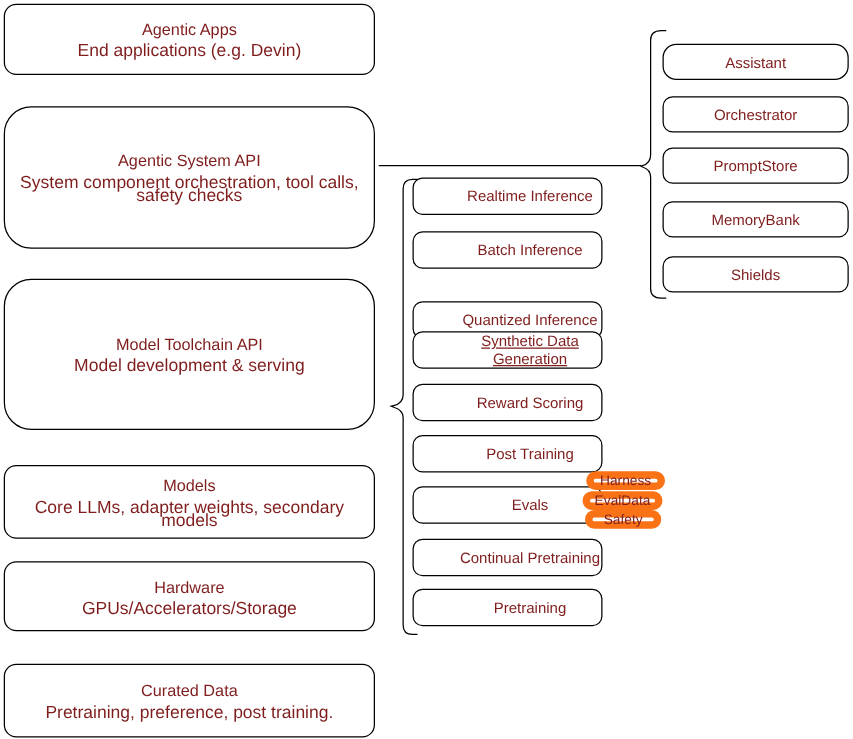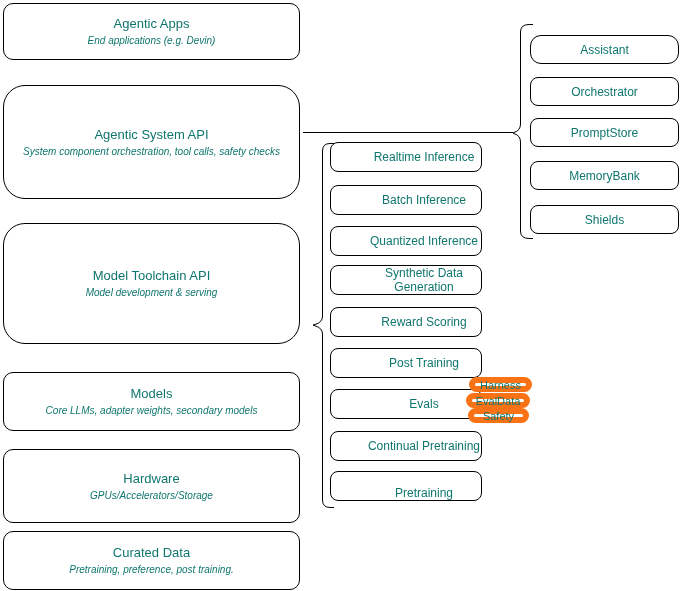--- a/index.html
+++ b/index.html
@@ -1,29 +1,29 @@
 <!DOCTYPE html>
 <html><head>
 <meta charset="utf-8">
 <style>
   html,body{margin:0;padding:0;background:#fff;}
   .canvas{
     position:relative;width:682px;height:591px;background:#ffffff;
-    font-family:"Liberation Sans", sans-serif;color:#0f766e;overflow:hidden;
+    font-family:"Liberation Sans", sans-serif;color:#7f1d1d;overflow:hidden;
   }
   .overlay{position:absolute;left:0;top:0;width:682px;height:591px;pointer-events:none;}
   .node{
     position:absolute;box-sizing:border-box;border:1px solid #000;background:#fff;
     display:flex;flex-direction:column;align-items:center;justify-content:center;
     text-align:center;
   }
   .lbox{left:3px;width:297px;border-radius:10px;gap:4px;}
   .lbox.big{border-radius:22px;}
   .lbox .title{font-size:13px;line-height:14px;}
-  .lbox .subtitle{font-size:10px;line-height:11px;font-style:italic;}
+  .lbox .subtitle{font-size:14px;line-height:11px;}
   .mbox{left:330px;width:152px;height:30px;border-radius:8px;font-size:12px;padding-left:36px;}
   .rbox{left:530px;width:149px;height:29px;border-radius:8px;font-size:12px;}
   .pill{
     position:absolute;box-sizing:border-box;border:6px solid #f97316;background:#fff;
     border-radius:999px;font-size:11px;text-align:center;z-index:5;
     display:flex;align-items:center;justify-content:center;
   }
 </style>
 </head>
 <body>
@@ -49,55 +49,55 @@
   <div class="node lbox big" style="top:223px;height:121px;">
     <div class="title">Model Toolchain API</div>
     <div class="subtitle">Model development &amp; serving</div>
   </div>
 
   <div class="node lbox" style="top:372px;height:59px;">
     <div class="title">Models</div>
     <div class="subtitle">Core LLMs, adapter weights, secondary models</div>
   </div>
 
-  <div class="node lbox" style="top:449px;height:74px;">
+  <div class="node lbox" style="top:449px;height:56px;">
     <div class="title">Hardware</div>
     <div class="subtitle">GPUs/Accelerators/Storage</div>
   </div>
 
   <div class="node lbox" style="top:531px;height:59px;">
     <div class="title">Curated Data</div>
     <div class="subtitle">Pretraining, preference, post training.</div>
   </div>
 
   <div class="node mbox" style="top:142px;">
     <span>Realtime Inference</span>
   </div>
   <div class="node mbox" style="top:185px;">
     <span>Batch Inference</span>
   </div>
-  <div class="node mbox" style="top:226px;">
+  <div class="node mbox" style="top:241px;">
     <span>Quantized Inference</span>
   </div>
-  <div class="node mbox" style="top:265px;">
+  <div class="node mbox" style="top:265px;text-decoration:underline;">
     <span>Synthetic Data Generation</span>
   </div>
   <div class="node mbox" style="top:307px;">
     <span>Reward Scoring</span>
   </div>
   <div class="node mbox" style="top:348px;">
     <span>Post Training</span>
   </div>
   <div class="node mbox" style="top:389px;">
     <span>Evals</span>
   </div>
   <div class="node mbox" style="top:431px;">
     <span>Continual Pretraining</span>
   </div>
-  <div class="node mbox" style="top:471px;justify-content:flex-end;">
+  <div class="node mbox" style="top:471px;">
     <span>Pretraining</span>
   </div>
 
   <div class="pill" style="left:469px;top:377px;width:63px;height:15px;">
     <span>Harness</span>
   </div>
   <div class="pill" style="left:466px;top:393px;width:64px;height:15px;">
     <span>EvalData</span>
   </div>
   <div class="pill" style="left:468px;top:408px;width:61px;height:15px;">

